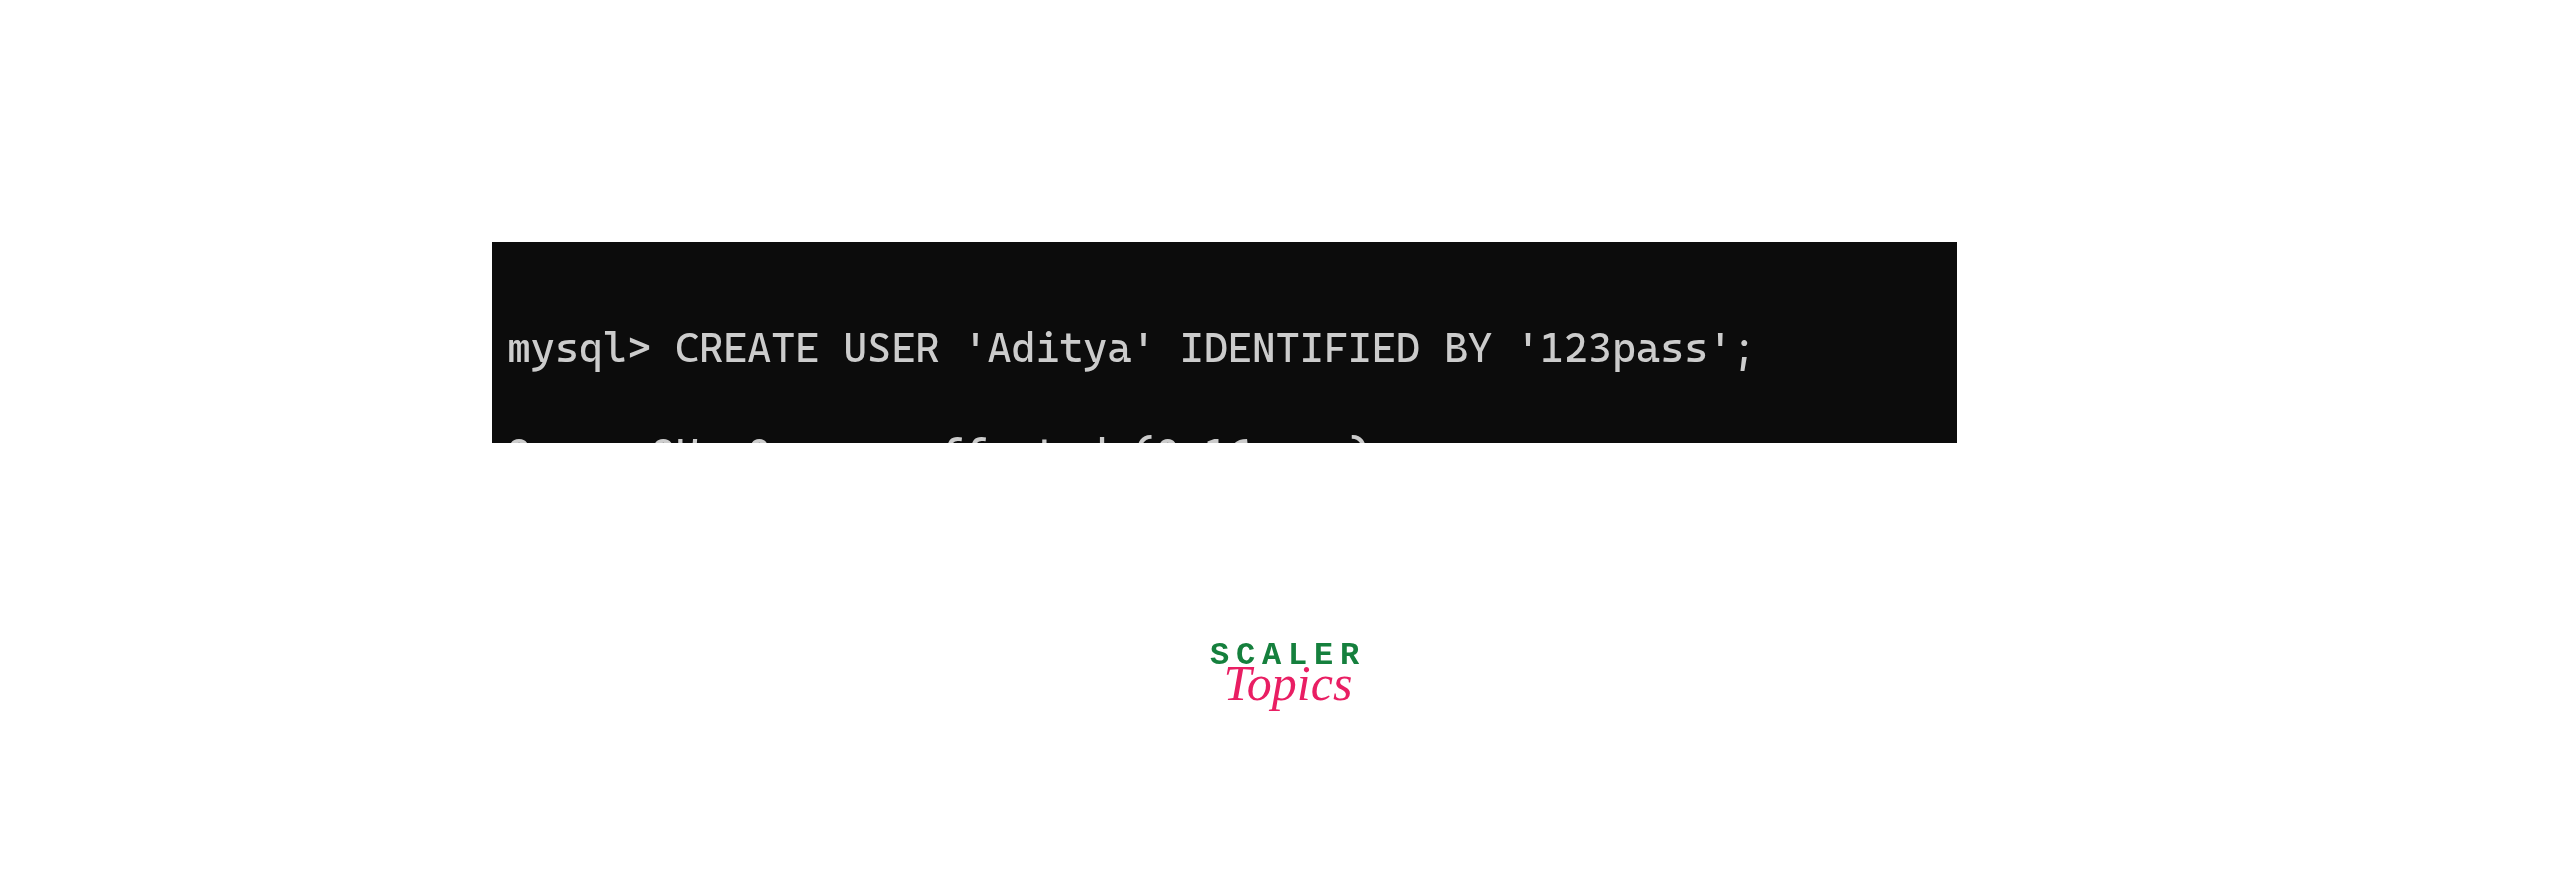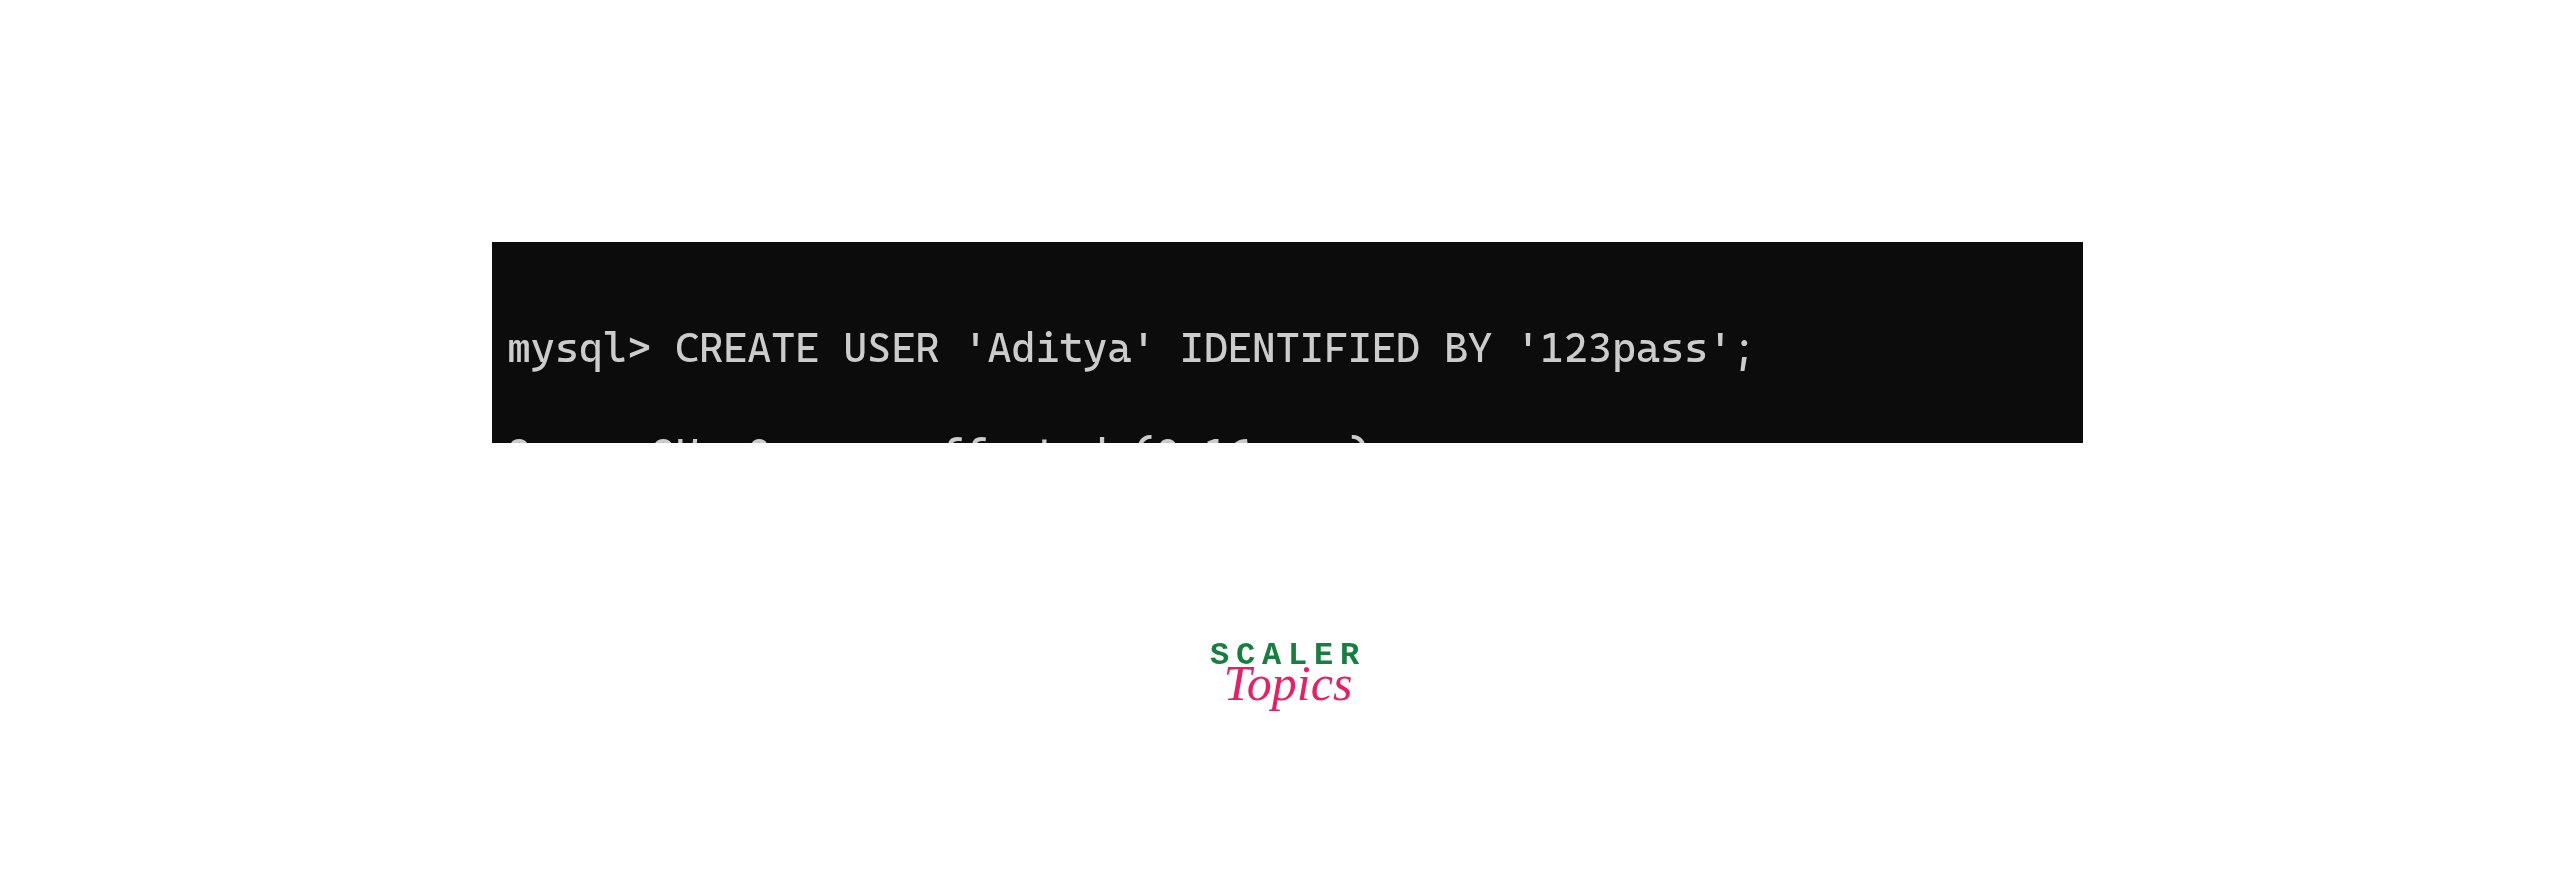--- a/index.html
+++ b/index.html
@@ -13,21 +13,21 @@
       height: 882px;
       background: #ffffff;
       position: relative;
       font-family: sans-serif;
     }
     
     .terminal {
       position: absolute;
       left: 492px;
       top: 242px;
-      width: 1591px;
+      width: 1465px;
       height: 201px;
       background: #0c0c0c;
       color: #cccccc;
       font-family: 'Cascadia Mono', 'Consolas', 'Courier New', monospace;
       font-size: 41px;
       line-height: 1.3;
       padding: 26.5px 15px 15px 15px;
       white-space: pre;
       overflow: hidden;
     }

